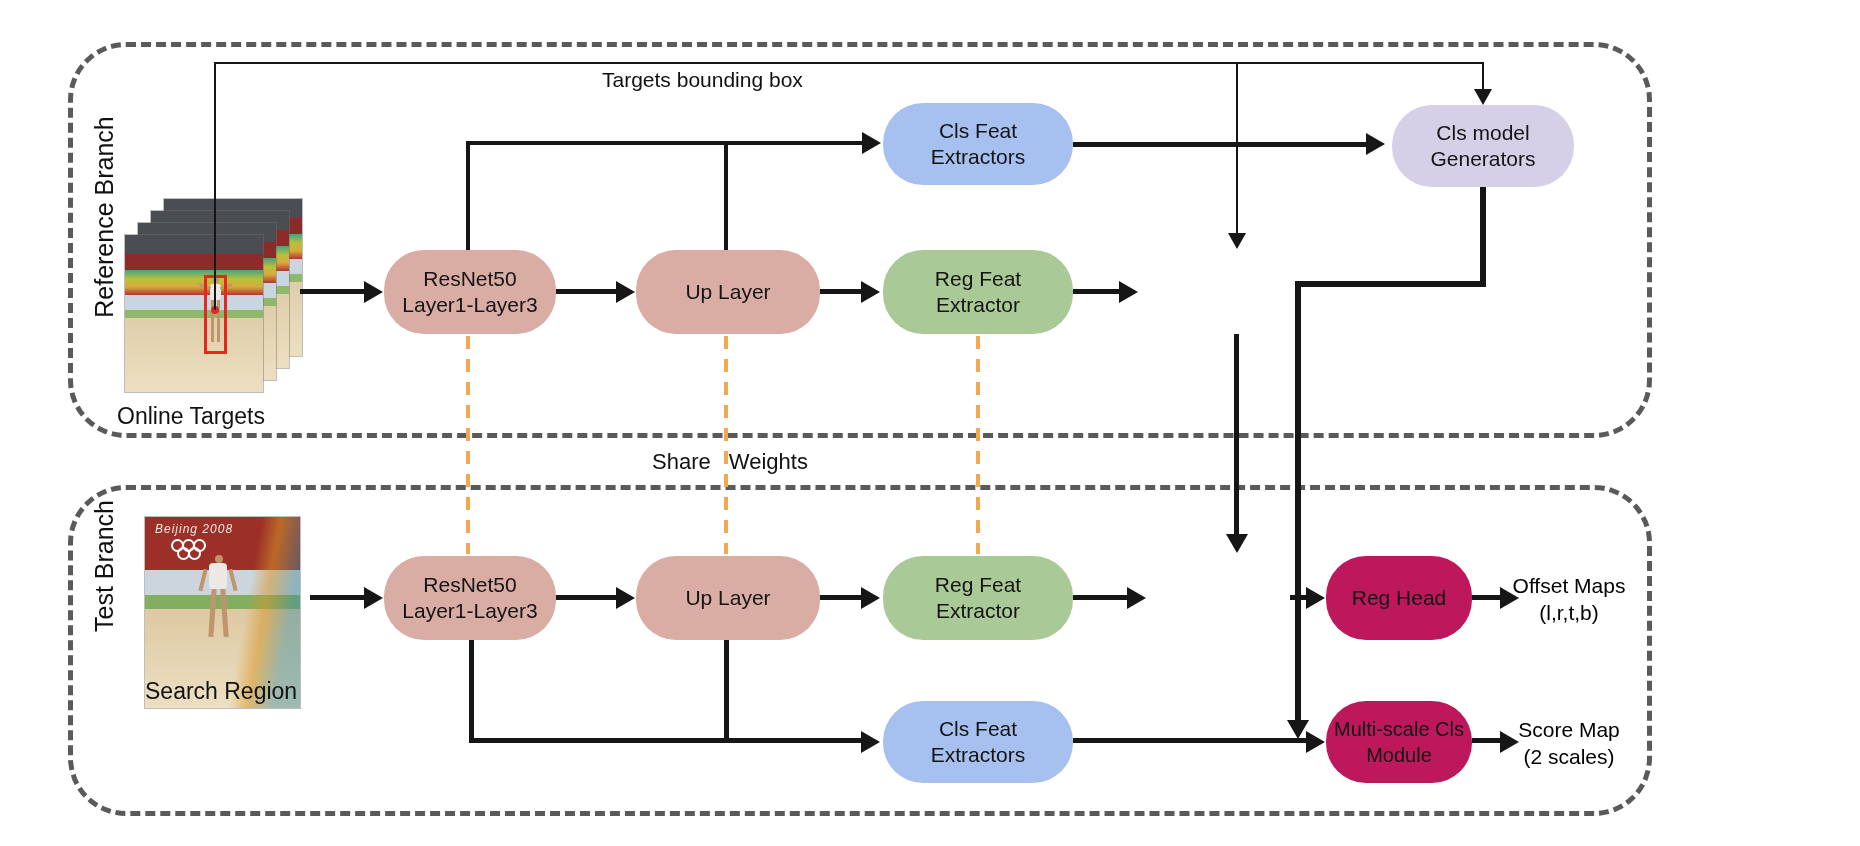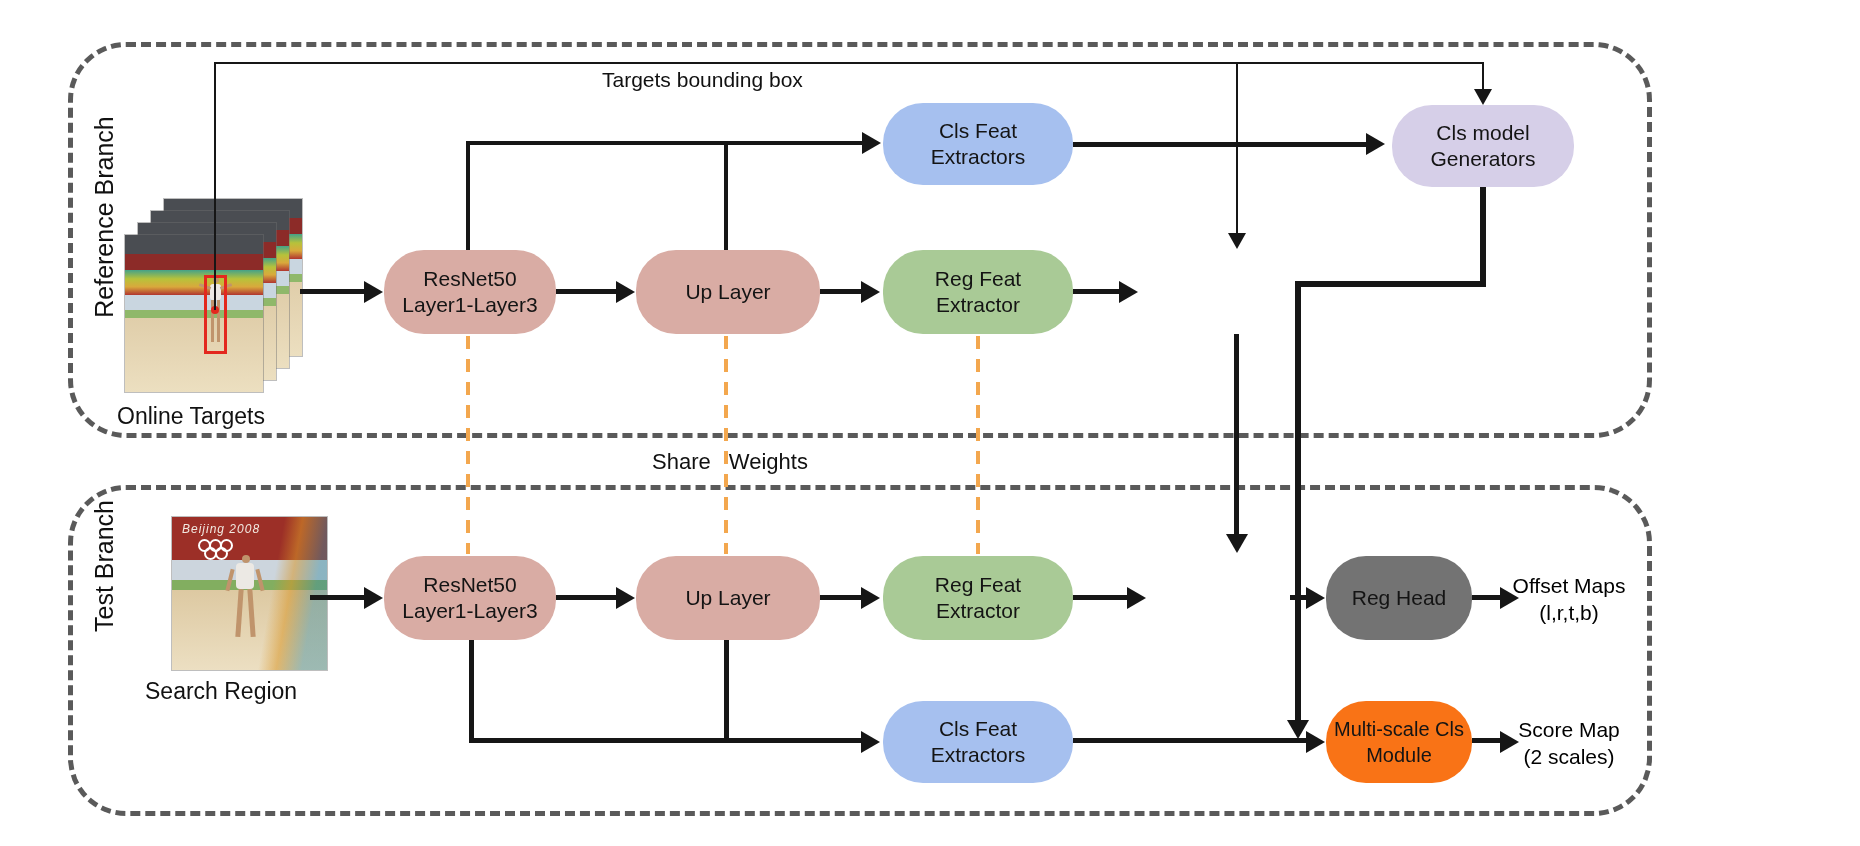--- a/index.html
+++ b/index.html
@@ -24,21 +24,21 @@
   .caption{position:absolute;font-size:23px;color:#111;text-align:left;}
   .out{position:absolute;font-size:21px;line-height:27px;color:#000000;text-align:center;}
 
   .frame{position:absolute;width:138px;height:157px;box-shadow:0 0 0 1px rgba(110,110,110,.45);
          background:linear-gradient(180deg,#4a4d52 0%,#4a4d52 12%,#8c2b28 12%,#8c2b28 22%,
             #3fa08c 22%,#b7c23a 28%,#d9a93c 33%,#b23a30 38%,
             #c9d6e0 38%,#c9d6e0 48%,#8fb86a 48%,#8fb86a 53%,#e0ceaa 53%,#ecdfc0 100%);}
   .bbox{position:absolute;border:3px solid #e3281e;box-sizing:border-box;}
   .dot{position:absolute;border-radius:50%;background:#e3281e;}
 
-  .srimg{position:absolute;left:172px;top:517px;width:155px;height:153px;box-shadow:0 0 0 1px rgba(110,110,110,.45);
+  .srimg{position:absolute;left:145px;top:517px;width:155px;height:191px;box-shadow:0 0 0 1px rgba(110,110,110,.45);
          background:linear-gradient(100deg,rgba(0,0,0,0) 62%,rgba(216,150,40,.55) 72%,rgba(60,140,160,.45) 86%),
             linear-gradient(180deg,#9c2f27 0%,#9c2f27 28%,#ccd5dd 28%,#ccd5dd 41%,#82ae60 41%,#82ae60 48%,#ddc9a2 48%,#ecdfc2 100%);}
   .sr-banner-text{position:absolute;left:10px;top:5px;color:#f2e8e0;font-size:12px;font-style:italic;letter-spacing:1px;}
   .ring{position:absolute;width:13px;height:13px;border:2px solid #fff;border-radius:50%;box-sizing:border-box;}
   .gym-skin{position:absolute;background:#c0946c;}
   .gym-white{position:absolute;background:#ece9e4;}
 </style>
 </head>
 <body>
 
@@ -171,28 +171,28 @@
     <span>ResNet50</span>
     <span>Layer1-Layer3</span>
   </div>
   <div class="node" style="left: 636px; top: 556px; width: 184px; height: 84px; background: rgb(217, 172, 164);">
     <span>Up Layer</span>
   </div>
   <div class="node" style="left: 883px; top: 556px; width: 190px; height: 84px; background: rgb(169, 202, 150);">
     <span>Reg Feat</span>
     <span>Extractor</span>
   </div>
-  <div class="node" style="left: 1326px; top: 556px; width: 146px; height: 84px; background: #737373;">
+  <div class="node" style="left: 1326px; top: 556px; width: 146px; height: 84px; background: #be185d;">
     <span>Reg Head</span>
   </div>
   <div class="node" style="left: 883px; top: 701px; width: 190px; height: 82px; background: rgb(166, 192, 239);">
     <span>Cls Feat</span>
     <span>Extractors</span>
   </div>
-  <div class="node small" style="left: 1326px; top: 701px; width: 146px; height: 82px; background: #f97316;">
+  <div class="node small" style="left: 1326px; top: 701px; width: 146px; height: 82px; background: #be185d;">
     <span>Multi-scale Cls</span>
     <span>Module</span>
   </div>
 
   <div class="out" style="left:1494px;top:572px;width:150px;">
     <div>Offset Maps</div>
     <div>(l,r,t,b)</div>
   </div>
   <div class="out" style="left:1494px;top:716px;width:150px;">
     <div>Score Map</div>

